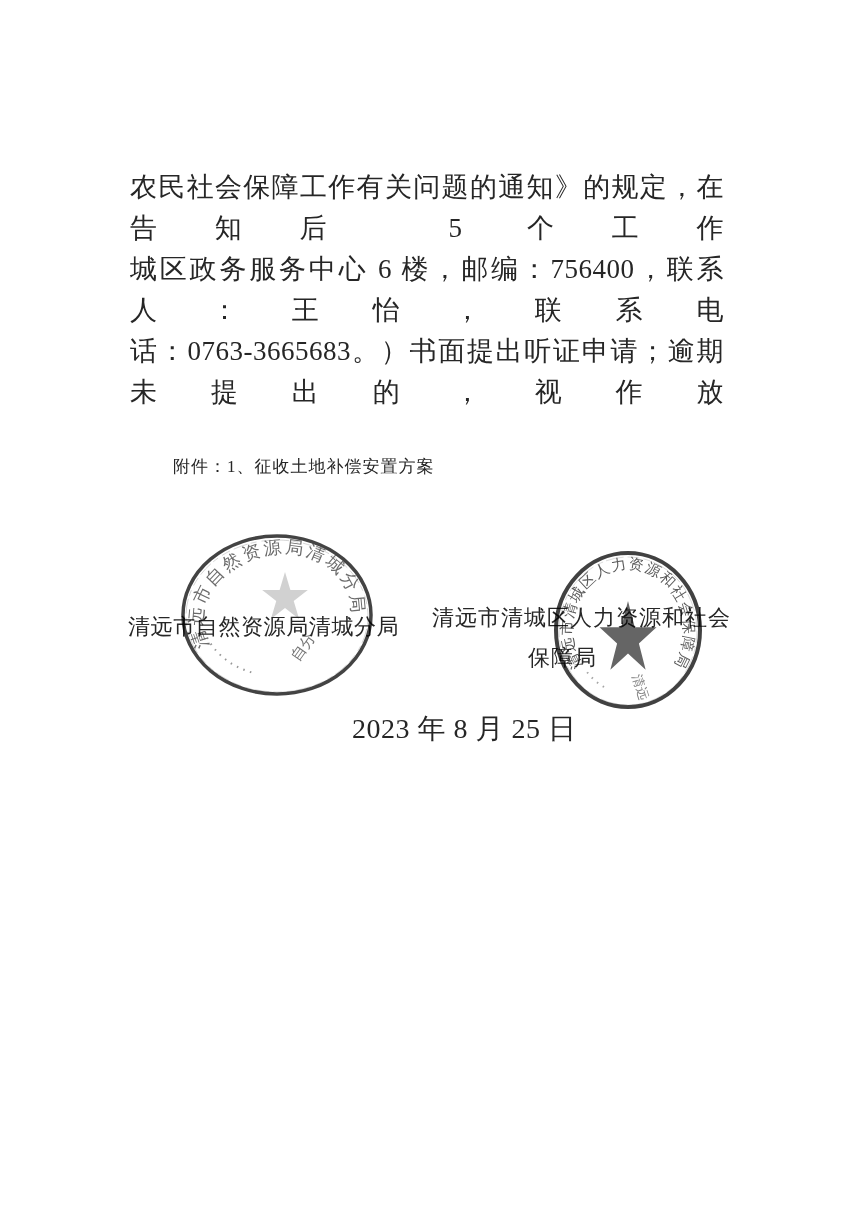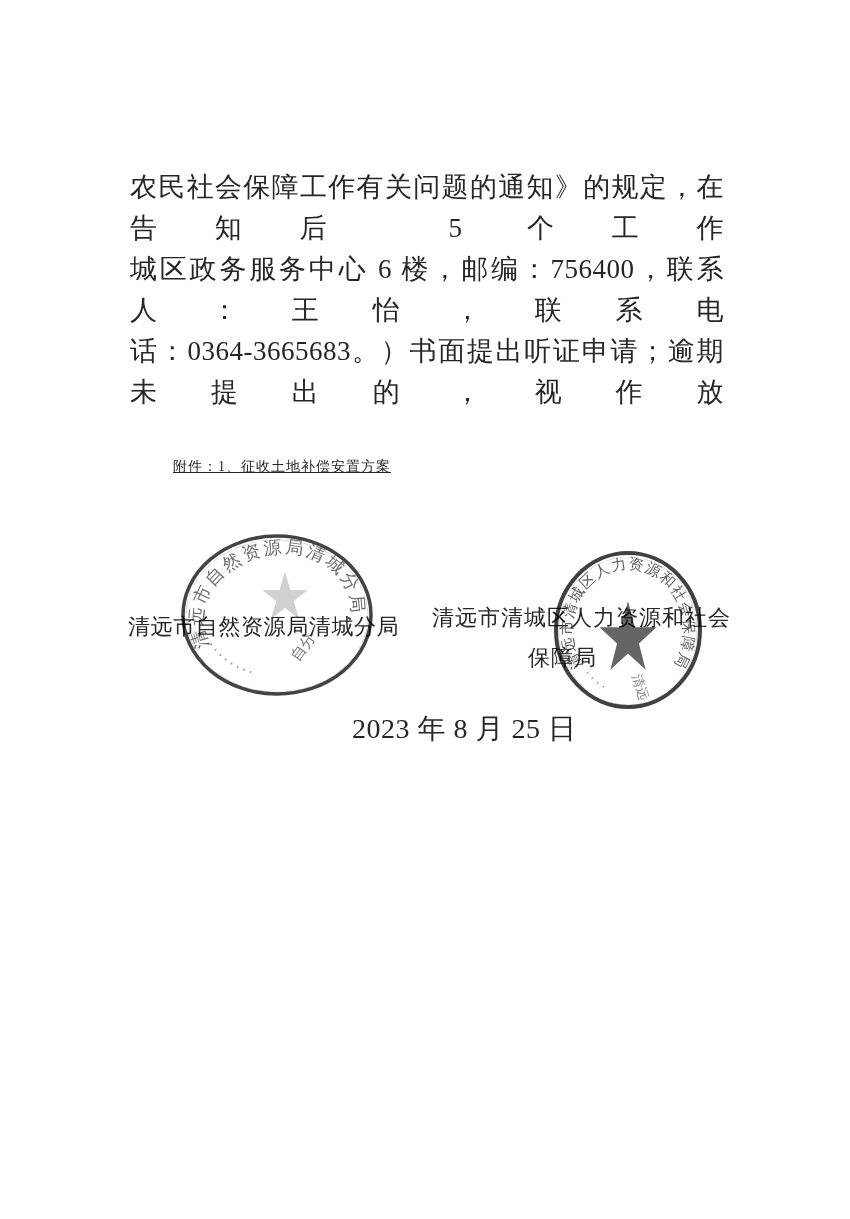--- a/index.html
+++ b/index.html
@@ -25,24 +25,23 @@
     text-align: justify;
     text-align-last: justify;
     text-justify: inter-character;
   }
   .body-text .indent { text-indent: 43px; }
   .attachments {
     position: absolute;
     left: 130px;
     top: 446px;
     width: 594px;
-    font-size: 14px;
+    font-size: 17px;
     line-height: 42px;
     letter-spacing: 1px;
-    text-decoration: underline;
   }
   .att-line1 { padding-left: 43px; }
   .att-line2 { padding-left: 109px; }
   .signature-1 {
     position: absolute;
     left: 128px;
     top: 614px;
     font-size: 22px;
     line-height: 26px;
     letter-spacing: 0.6px;
@@ -78,21 +77,21 @@
   }
 </style>
 </head>
 <body>
 
 <div class="page">
 
   <div class="body-text">
     <div class="line fill">农民社会保障工作有关问题的通知》的规定，在告知后 5 个工作</div>
     <div class="line fill">城区政务服务中心 6 楼，邮编：756400，联系人：王怡，联系电</div>
-    <div class="line fill">话：0364-3665683。）书面提出听证申请；逾期未提出的，视作放</div>
+    <div class="line fill">话：0763-3665683。）书面提出听证申请；逾期未提出的，视作放</div>
   </div>
 
   <div class="attachments">
     <div class="att-line1">
       <span>附件：</span><span>1、征收土地补偿安置方案</span>
     </div>
   </div>
 
   <div class="signature-1">清远市自然资源局清城分局</div>
 

